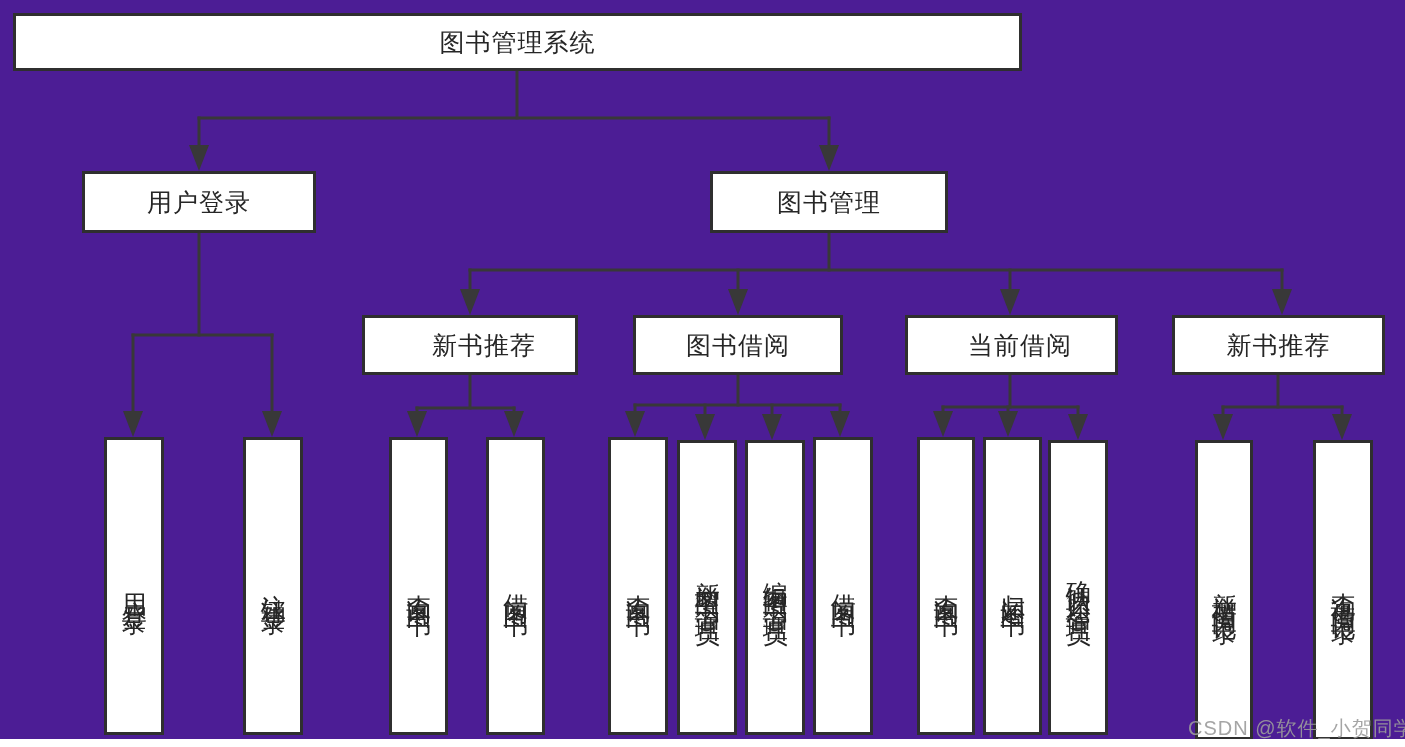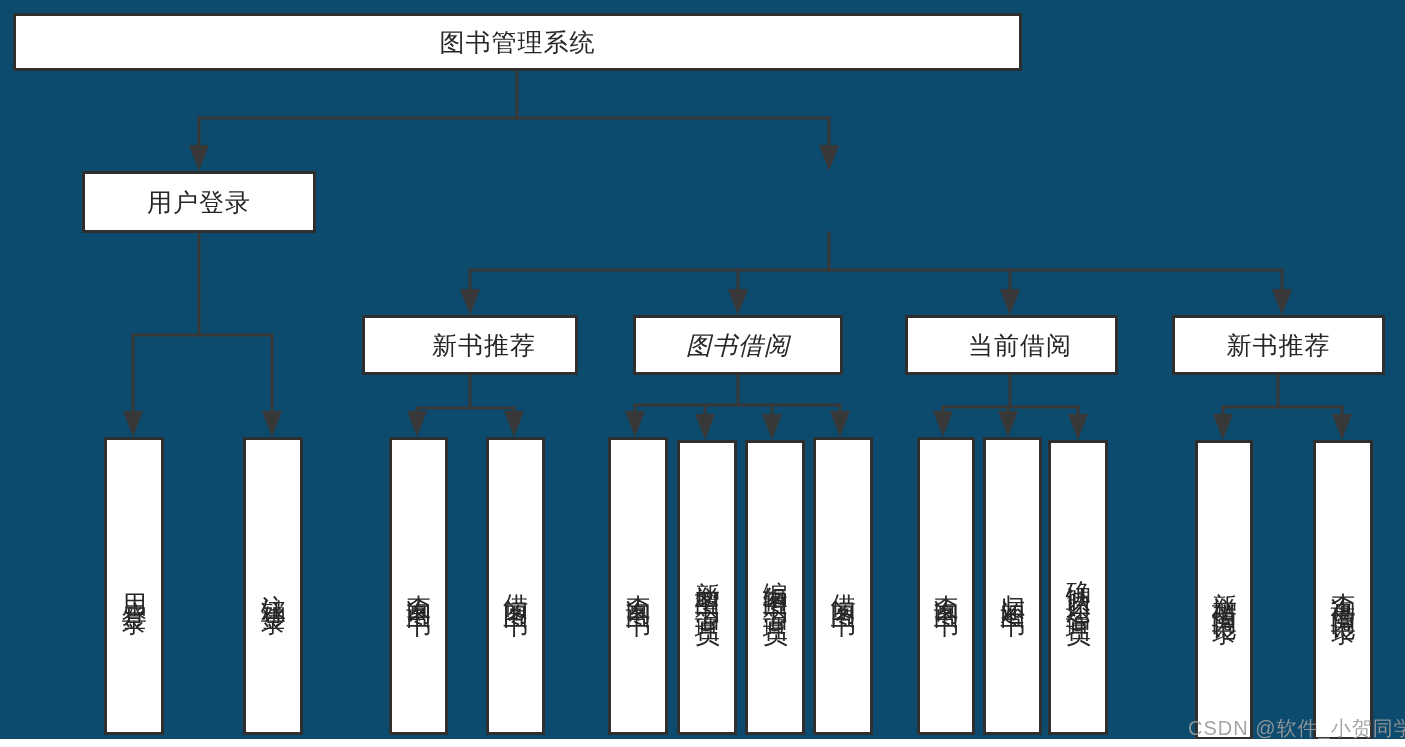--- a/index.html
+++ b/index.html
@@ -3,21 +3,21 @@
 <meta charset="utf-8">
 <style>
   * { box-sizing: border-box; margin: 0; padding: 0; }
   html, body { background: #ffffff; }
   body { font-family: "Liberation Sans", sans-serif; }
 
   .stage {
     position: relative;
     width: 1405px;
     height: 739px;
-    background: #0c4a6e;
+    background: #4c1d95;
     overflow: hidden;
     text-align: center;
   }
 
   .connectors {
     position: absolute;
     left: 0; top: 0;
     width: 1405px; height: 747px;
   }
   .connectors line { stroke: #383838; stroke-width: 3; stroke-linecap: square; }
@@ -133,25 +133,28 @@
     </g>
   </svg>
 
   <div class="node hnode" style="left:13px; top:13px; width:1009px; height:58px;">
     <span>图书管理系统</span>
   </div>
 
   <div class="node hnode" style="left:82px; top:171px; width:234px; height:62px;">
     <span>用户登录</span>
   </div>
+  <div class="node hnode" style="left:710px; top:171px; width:238px; height:62px;">
+    <span>图书管理</span>
+  </div>
 
   <div class="node hnode" style="left:362px; top:315px; width:216px; height:60px;padding-left:28px;">
     <span>新书推荐</span>
   </div>
-  <div class="node hnode" style="left:633px; top:315px; width:210px; height:60px;font-style:italic;">
+  <div class="node hnode" style="left:633px; top:315px; width:210px; height:60px;">
     <span>图书借阅</span>
   </div>
   <div class="node hnode" style="left:905px; top:315px; width:213px; height:60px;padding-left:17px;">
     <span>当前借阅</span>
   </div>
   <div class="node hnode" style="left:1172px; top:315px; width:213px; height:60px;">
     <span>新书推荐</span>
   </div>
 
   <div class="leaf" style="left:104px; top:437px; width:60px; height:298px;">

